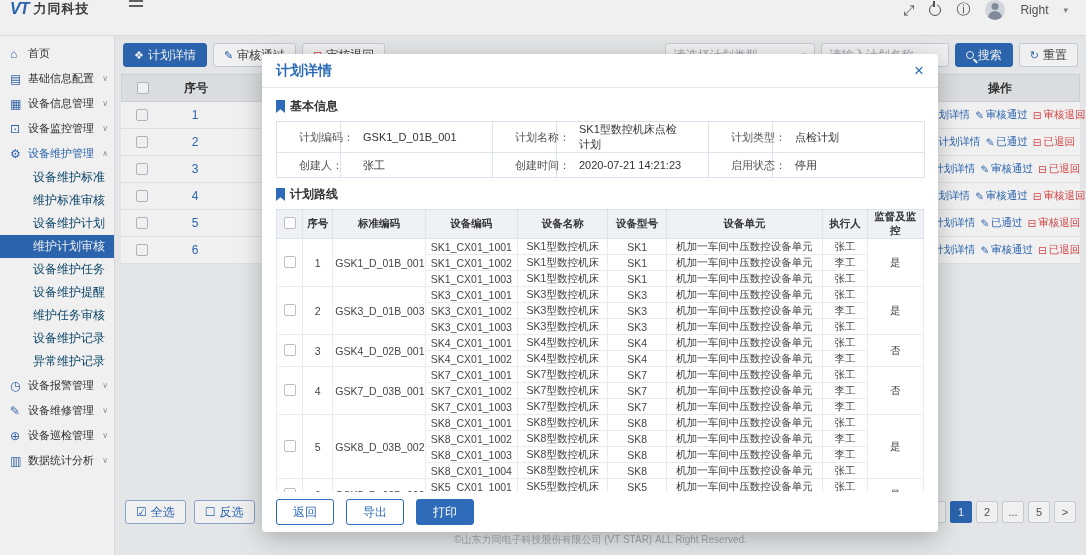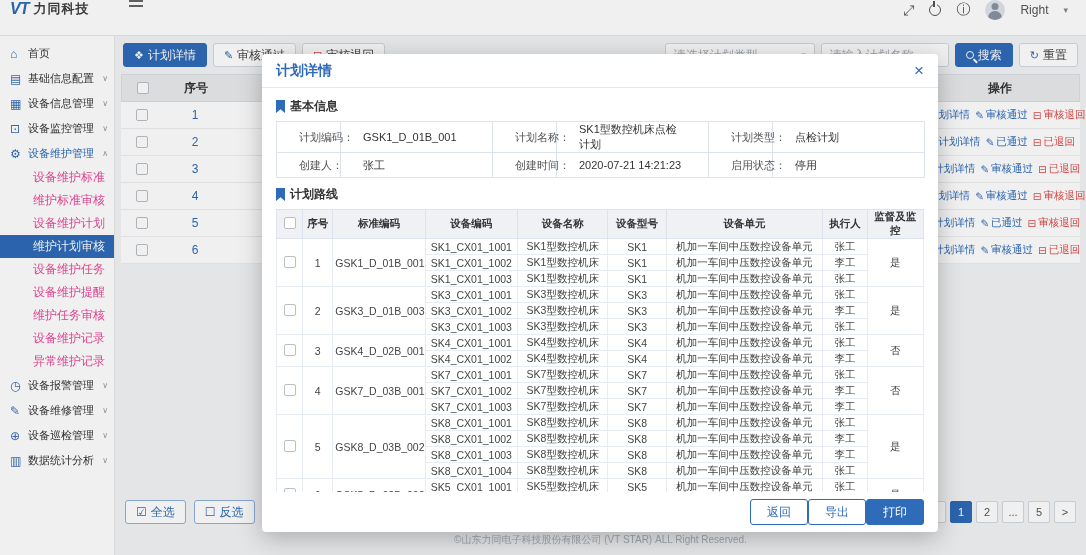--- a/index.html
+++ b/index.html
@@ -24,21 +24,21 @@
   .admin-caret { font-size:9px; color:#888; }
 
   
   .layout { display:flex; height:519px; }
   .sidebar { width:115px; background:#fff; border-right:1px solid #e6e6e6; padding-top:5px; overflow:hidden; }
   .side-item { height:25px; display:flex; align-items:center; padding:0 6px 0 10px; cursor:pointer; color:#333; white-space:nowrap; }
   .side-item .s-icon { width:15px; color:#3a6db4; font-size:12px; margin-right:3px; }
   .side-item .s-label { font-size:11px; }
   .side-item .s-arrow { margin-left:auto; font-size:8px; color:#999; }
   .side-item.parent-active, .side-item.parent-active .s-icon { color:#2e6bb8; }
-  .side-sub { height:23px; line-height:23px; padding-left:33px; font-size:12px; color:#ec4899; cursor:pointer; white-space:nowrap; }
+  .side-sub { height:23px; line-height:23px; padding-left:33px; font-size:12px; color:#0c4a6e; cursor:pointer; white-space:nowrap; }
   .side-sub.active { background:#2e6bb8; color:#fff; }
 
   .main { flex:1; display:flex; flex-direction:column; background:#f3f4f6; position:relative; }
 
   
   .toolbar { display:flex; align-items:center; gap:6px; padding:7px 8px 5px; }
   .btn { height:24px; display:inline-flex; align-items:center; gap:4px; padding:0 10px; background:#fff;
     border:1px solid #d3d8e0; border-radius:3px; font-size:12px; color:#444; cursor:pointer; white-space:nowrap; }
   .btn .b-ic { font-size:11px; }
   .btn-primary { background:#2e6bb8; border-color:#2e6bb8; color:#fff; }
@@ -88,21 +88,21 @@
   .section-title { display:flex; align-items:center; gap:5px; font-weight:bold; font-size:12px; color:#333; margin:3px 0 6px; }
   .section-bullet { width:9px; height:13px; background:#2e6bb8; clip-path:polygon(0 0,100% 0,100% 100%,50% 72%,0 100%); }
   table { border-collapse:collapse; width:100%; }
   .basic-table { font-size:11px; margin-bottom:8px; table-layout:fixed; }
   .basic-table td { border:1px solid #dde3ec; height:25px; padding:0 22px; }
   .basic-label { text-align:right; color:#555; white-space:nowrap; }
   .basic-value { color:#333; }
   .route-table { font-size:10.5px; text-align:center; table-layout:fixed; }
   .route-table th { background:#eff1f5; border:1px solid #dde3ec; height:21px; font-weight:bold; color:#333; padding:0 2px; }
   .route-table td { border:1px solid #e7ebf2; height:16px; padding:0 2px; color:#444; white-space:nowrap; overflow:hidden; }
-  .modal-footer { height:40px; display:flex; align-items:center; justify-content:flex-end; gap:0; padding:0 14px; }
+  .modal-footer { height:40px; display:flex; align-items:center; justify-content:flex-start; gap:12px; padding:0 14px; }
   .m-btn { height:26px; padding:0 16px; border:1px solid #2e6bb8; border-radius:3px; background:#fff; color:#2e6bb8; font-size:12px; cursor:pointer; }
   .m-btn.primary { background:#2e6bb8; color:#fff; }
 </style>
 </head>
 <body>
 
 <header class="topbar">
   <div class="logo">
     <span class="logo-badge">VT</span>
     <span class="logo-text">力同科技</span>

